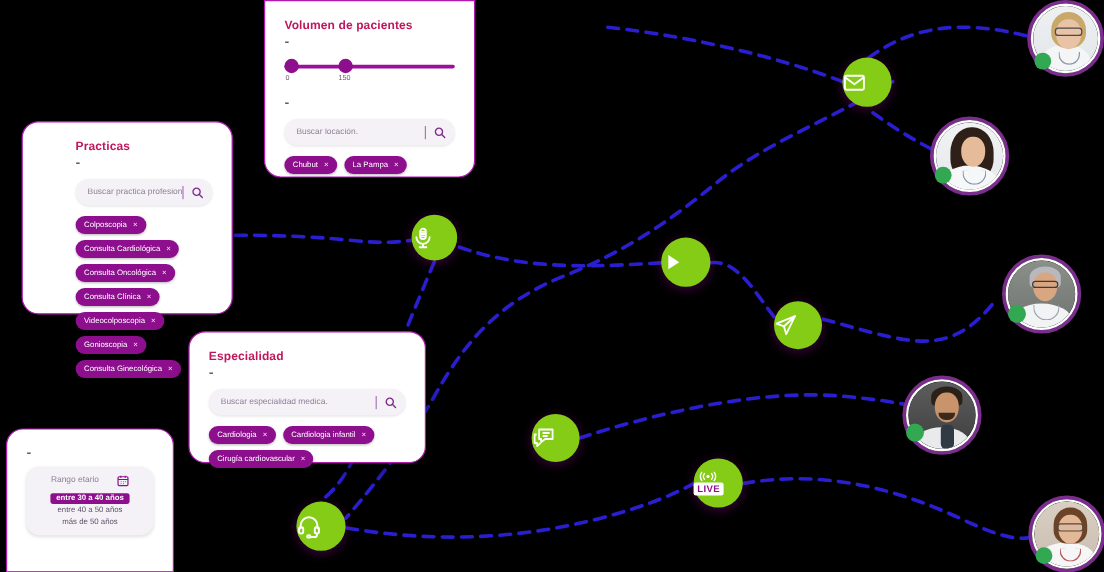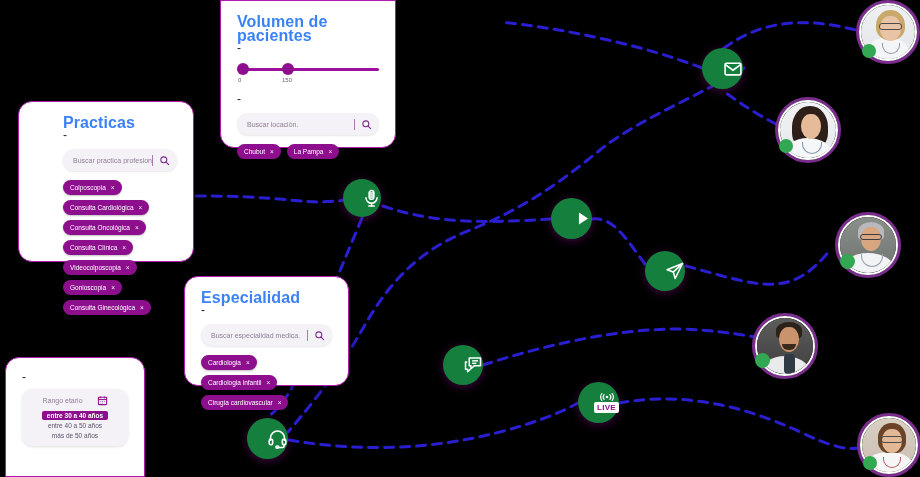--- a/index.html
+++ b/index.html
@@ -17,21 +17,21 @@
   
   .card {
     position: absolute;
     background: #ffffff;
     border: 1px solid #b01ab0;
     border-radius: 14px;
     box-shadow: 0 4px 14px rgba(0,0,0,.45);
     padding: 14px 16px 16px 16px;
   }
   .card-title {
-    font-size: 16px; font-weight: bold; color: #3b82f6; letter-spacing: .1px;
+    font-size: 10px; font-weight: bold; color: #be185d; letter-spacing: .1px;
     line-height: 14px;
   }
   .card-dash { font-size: 12px; color: #1b1b2b; line-height: 9px; margin-top: 1px; }
 
   
   .searchbox {
     margin-top: 9px; height: 22px;
     background: #f4f2f6; border-radius: 11px;
     display: flex; align-items: center;
     padding: 0 7px 0 10px;
@@ -68,21 +68,21 @@
   .slider-knob.k1 { left: 0px; }
   .slider-knob.k2 { left: 45px; }
   .slider-lab { position: absolute; top: 14px; font-size: 6px; color: #6e5a77; }
   .slider-lab.l1 { left: 1px; }
   .slider-lab.l2 { left: 45px; }
 
   
   #card-practicas { left: 18px; top: 101px; width: 176px; height: 161px; padding-left: 44px; }
 
   
-  #card-especialidad { left: 157px; top: 276px; width: 165px; height: 110px; margin-left: 27px; }
+  #card-especialidad { left: 157px; top: 276px; width: 198px; height: 110px; }
 
   
   #card-edad { left: 5px; top: 357px; width: 140px; height: 120px;
                border-bottom-left-radius: 0; border-bottom-right-radius: 0; }
   .select-panel {
     margin-top: 7px; background: #f4f2f6; border-radius: 11px;
     padding: 4px 0 6px 0; box-shadow: 0 1px 3px rgba(0,0,0,.12);
   }
   .select-head {
     display: flex; align-items: center; justify-content: center; gap: 14px;
@@ -90,22 +90,22 @@
   }
   .select-head .lbl { font-size: 7px; color: #8f7f97; }
   .cal { width: 11px; height: 11px; }
   .opt-list { margin-top: 4px; display: flex; flex-direction: column; align-items: center; gap: 1px; }
   .opt { font-size: 6.5px; color: #5d5068; padding: 1px 5px; border-radius: 2px; white-space: nowrap; }
   .opt.sel { background: #8e0f8e; color: #ffffff; font-weight: bold; }
 
   
   .bubble {
     position: absolute; border-radius: 50%;
-    background: #15803d;
-    display: flex; align-items: center; justify-content: flex-end;
+    background: #84cc16;
+    display: flex; align-items: center; justify-content: flex-start;
     box-shadow: 0 2px 10px rgba(140,15,140,.45);
   }
   .bubble svg { display: block; }
 
   
   .avatar { position: absolute; border-radius: 50%; border: 3px solid #7b2d8e; overflow: visible; }
   .avatar .photo {
     position: absolute; inset: 0; border-radius: 50%; overflow: hidden;
     border: 2px solid #ffffff;
   }

